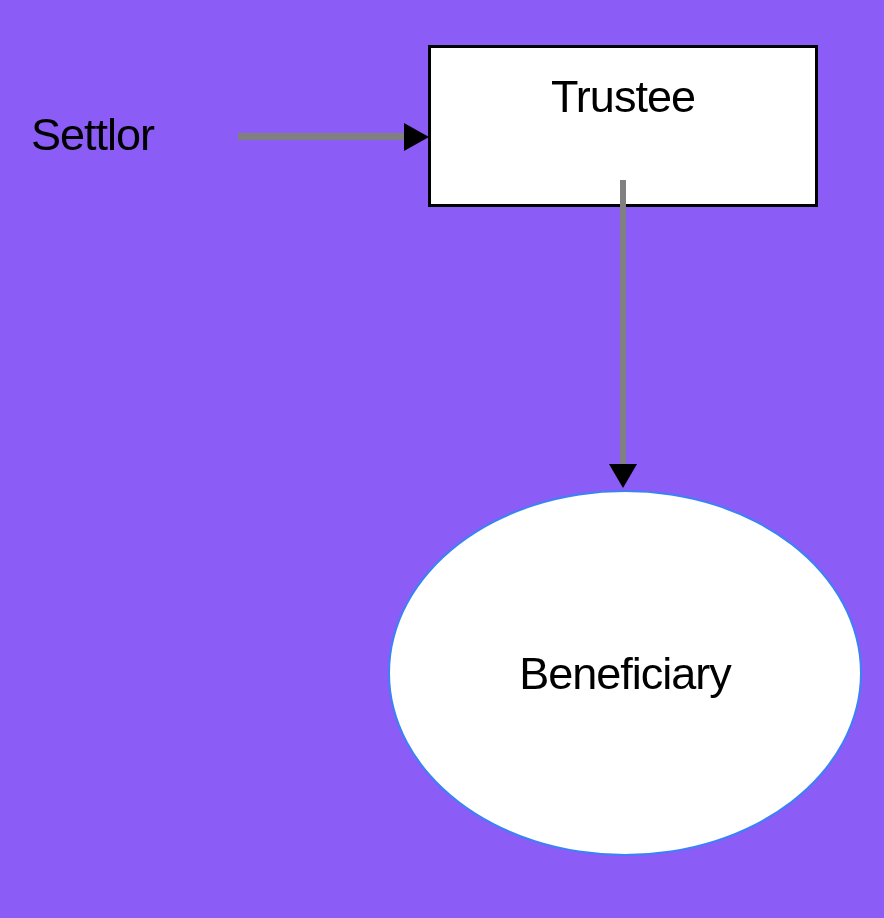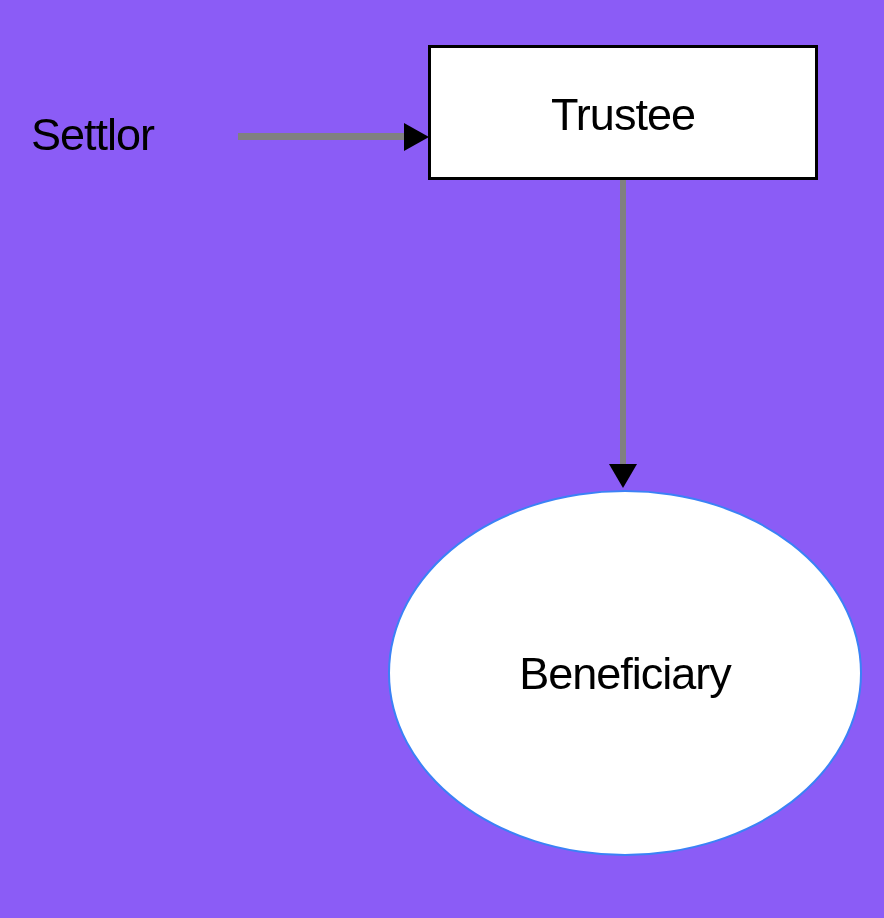--- a/index.html
+++ b/index.html
@@ -45,28 +45,28 @@
     height: 0;
     border-top: 14px solid transparent;
     border-bottom: 14px solid transparent;
     border-left: 25px solid #000000;
   }
   .trustee-box {
     position: absolute;
     left: 428px;
     top: 45px;
     width: 390px;
-    height: 135px;
+    height: 162px;
     box-sizing: border-box;
     border: 3px solid #000000;
     background: #ffffff;
     display: flex;
     justify-content: center;
     align-items: flex-start;
-    padding-top: 44px;
+    padding-top: 26px;
   }
   .edge-line-v {
     position: absolute;
     left: 620px;
     top: 180px;
     width: 6px;
     height: 287px;
     background: #808080;
   }
   .arrowhead-down {

